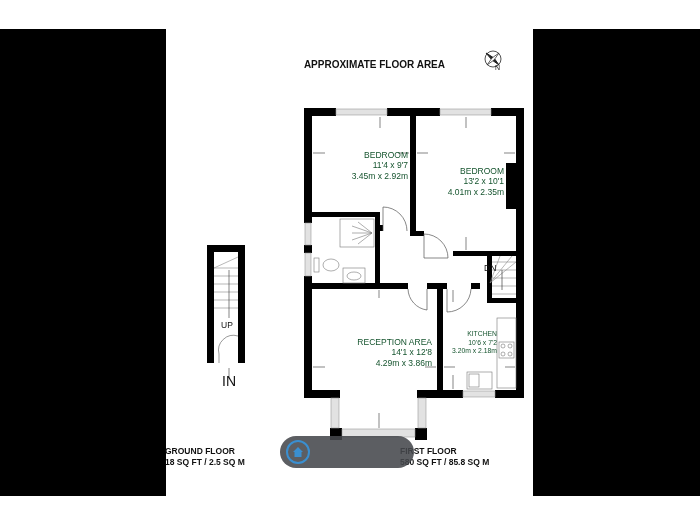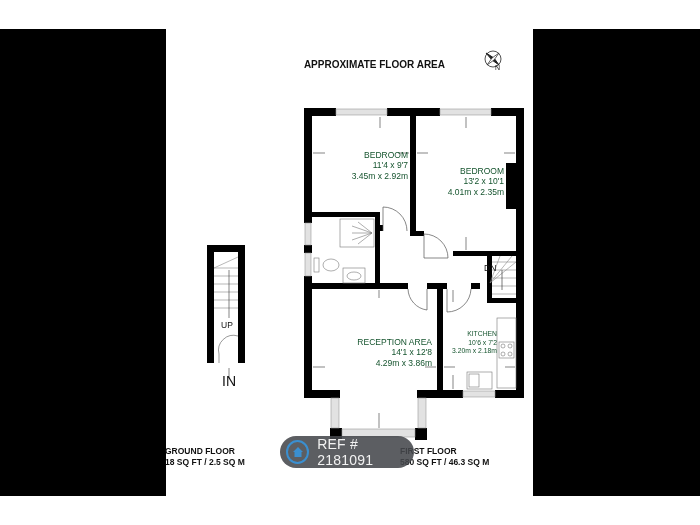--- a/index.html
+++ b/index.html
@@ -203,23 +203,22 @@
 <div class="stair-text" style="left:221px;top:320px;">UP</div>
 <div class="stair-text" style="left:222px;top:373px;font-size:14px;">IN</div>
 
 <div class="floor-label ground">
   <div>GROUND FLOOR</div>
   <div>18 SQ FT / 2.5 SQ M</div>
 </div>
 
 <div class="floor-label first">
   <div>FIRST FLOOR</div>
-  <div>580 SQ FT / 46.3 SQ M</div>
+  <div>580 SQ FT / 85.8 SQ M</div>
 </div>
 
 <div class="ref-pill">
   <div class="ref-icon">
     <svg width="12" height="12" viewBox="0 0 12 12">
         <path d="M6 1 L11 6 L9.5 6 L9.5 11 L2.5 11 L2.5 6 L1 6 Z" fill="#3a8fd0"></path>
       </svg>
   </div>
-  <span class="ref-text">REF # 2181091</span>
 </div>
 
 </body></html>

